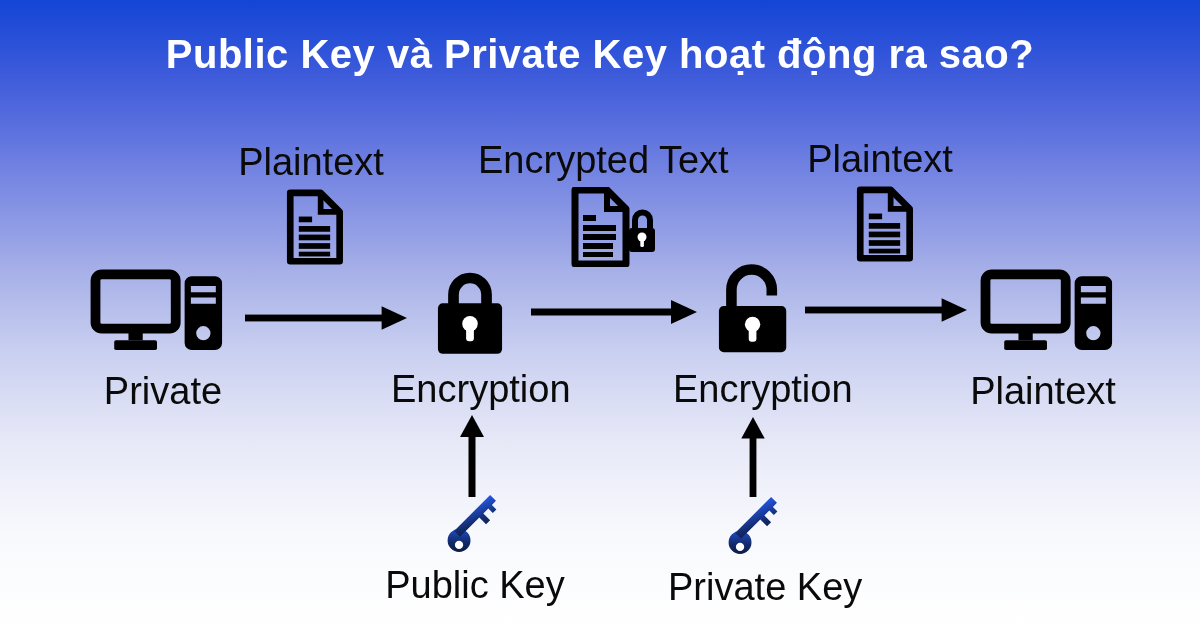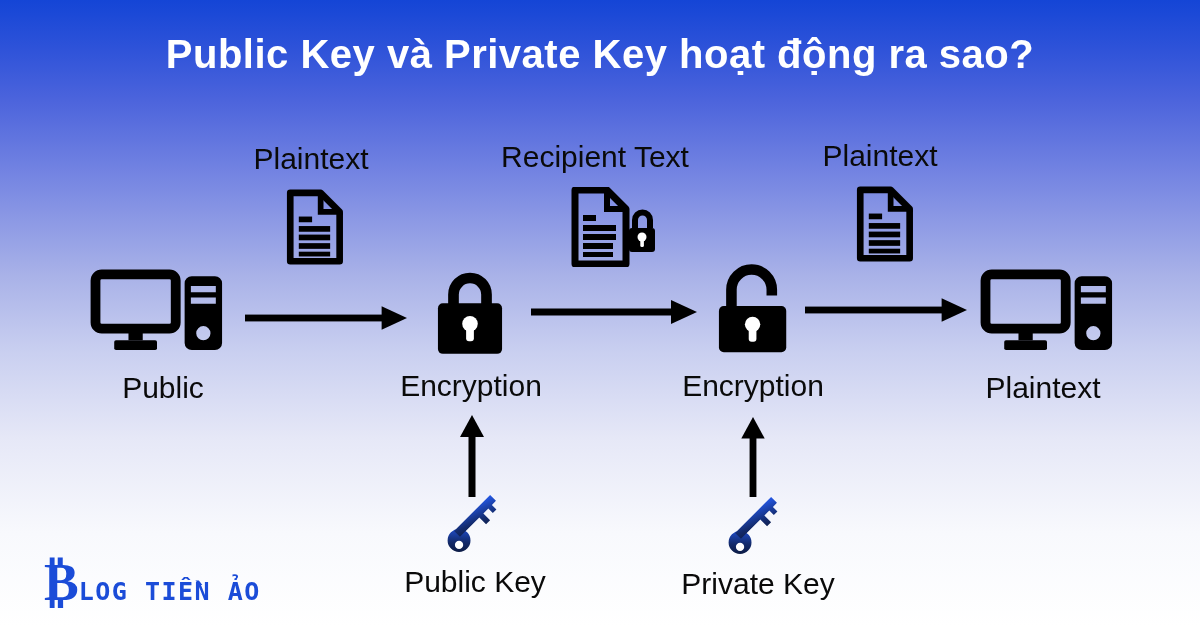--- a/index.html
+++ b/index.html
@@ -9,21 +9,21 @@
       #1445d6 0%, #2f53d9 8%, #4c64dc 16%, #7585e2 28%,
       #a9b2e8 44%, #c9cff0 56%, #e6e8f7 70%, #f8f9fd 85%, #ffffff 100%);
     font-family:"Liberation Sans", sans-serif;
   }
   .title{
     position:absolute;left:0;top:32px;width:100%;margin:0;
     text-align:center;font-size:40px;font-weight:700;color:#ffffff;
     letter-spacing:.5px;
   }
   .lbl{
-    position:absolute;text-align:center;font-size:30px;color:#0a0a0a;
+    position:absolute;text-align:center;font-size:38px;color:#0a0a0a;
     white-space:nowrap;line-height:1.1;
   }
   .icon{position:absolute;display:block;}
   .rot45{transform:rotate(-45deg);}
   .logo{
     position:absolute;left:44px;top:556px;color:#1b4cd8;
     font-family:"DejaVu Sans Mono", monospace;font-weight:bold;
     white-space:nowrap;line-height:1;
   }
   .logo-b{font-size:52px;}
@@ -104,21 +104,21 @@
       <symbol id="sym-arrow-up" viewBox="0 0 26 82">
         <polygon points="13,0 1,22 25,22" fill="#000"></polygon>
         <rect x="9.5" y="20" width="7" height="62" fill="#000"></rect>
       </symbol>
     </defs>
   </svg>
 
   <h1 class="title">Public Key và Private Key hoạt động ra sao?</h1>
 
   <div class="lbl" style="left:230px;top:142px;width:162px">Plaintext</div>
-  <div class="lbl" style="left:478px;top:140px;width:234px">Recipient Text</div>
+  <div class="lbl" style="left:478px;top:140px;width:234px">Encrypted Text</div>
   <div class="lbl" style="left:799px;top:139px;width:162px">Plaintext</div>
 
   <svg class="icon" style="left:283px;top:189px;width:62px;height:76px">
       <use href="#sym-doc"></use>
     </svg>
   <svg class="icon" style="left:568px;top:187px;width:88px;height:80px">
       <use href="#sym-doclock"></use>
     </svg>
   <svg class="icon" style="left:853px;top:186px;width:62px;height:76px">
       <use href="#sym-doc"></use>
@@ -145,21 +145,21 @@
     </svg>
 
   <svg class="icon" style="left:805px;top:297px;width:162px;height:26px">
       <use href="#sym-arrow-right"></use>
     </svg>
 
   <svg class="icon" style="left:980px;top:269px;width:134px;height:82px">
       <use href="#sym-computer"></use>
     </svg>
 
-  <div class="lbl" style="left:88px;top:371px;width:150px">Public</div>
+  <div class="lbl" style="left:88px;top:371px;width:150px">Private</div>
   <div class="lbl" style="left:391px;top:369px;width:160px">Encryption</div>
   <div class="lbl" style="left:673px;top:369px;width:160px">Encryption</div>
   <div class="lbl" style="left:963px;top:371px;width:160px">Plaintext</div>
 
   <svg class="icon" style="left:459px;top:415px;width:26px;height:82px">
       <use href="#sym-arrow-up"></use>
     </svg>
   <svg class="icon" style="left:740px;top:417px;width:26px;height:80px">
       <use href="#sym-arrow-up"></use>
     </svg>
@@ -167,17 +167,14 @@
   <svg class="icon rot45" style="left:438px;top:506px;width:70px;height:32px">
       <use href="#sym-key"></use>
     </svg>
   <svg class="icon rot45" style="left:719px;top:508px;width:70px;height:32px">
       <use href="#sym-key"></use>
     </svg>
 
   <div class="lbl" style="left:668px;top:567px;width:180px">Private Key</div>
   <div class="lbl" style="left:385px;top:565px;width:180px">Public Key</div>
 
-  <div class="logo">
-    <span class="logo-b">₿</span><span class="logo-text">LOG TIỀN ẢO</span>
-  </div>
 
 </div>
 
 </body></html>

